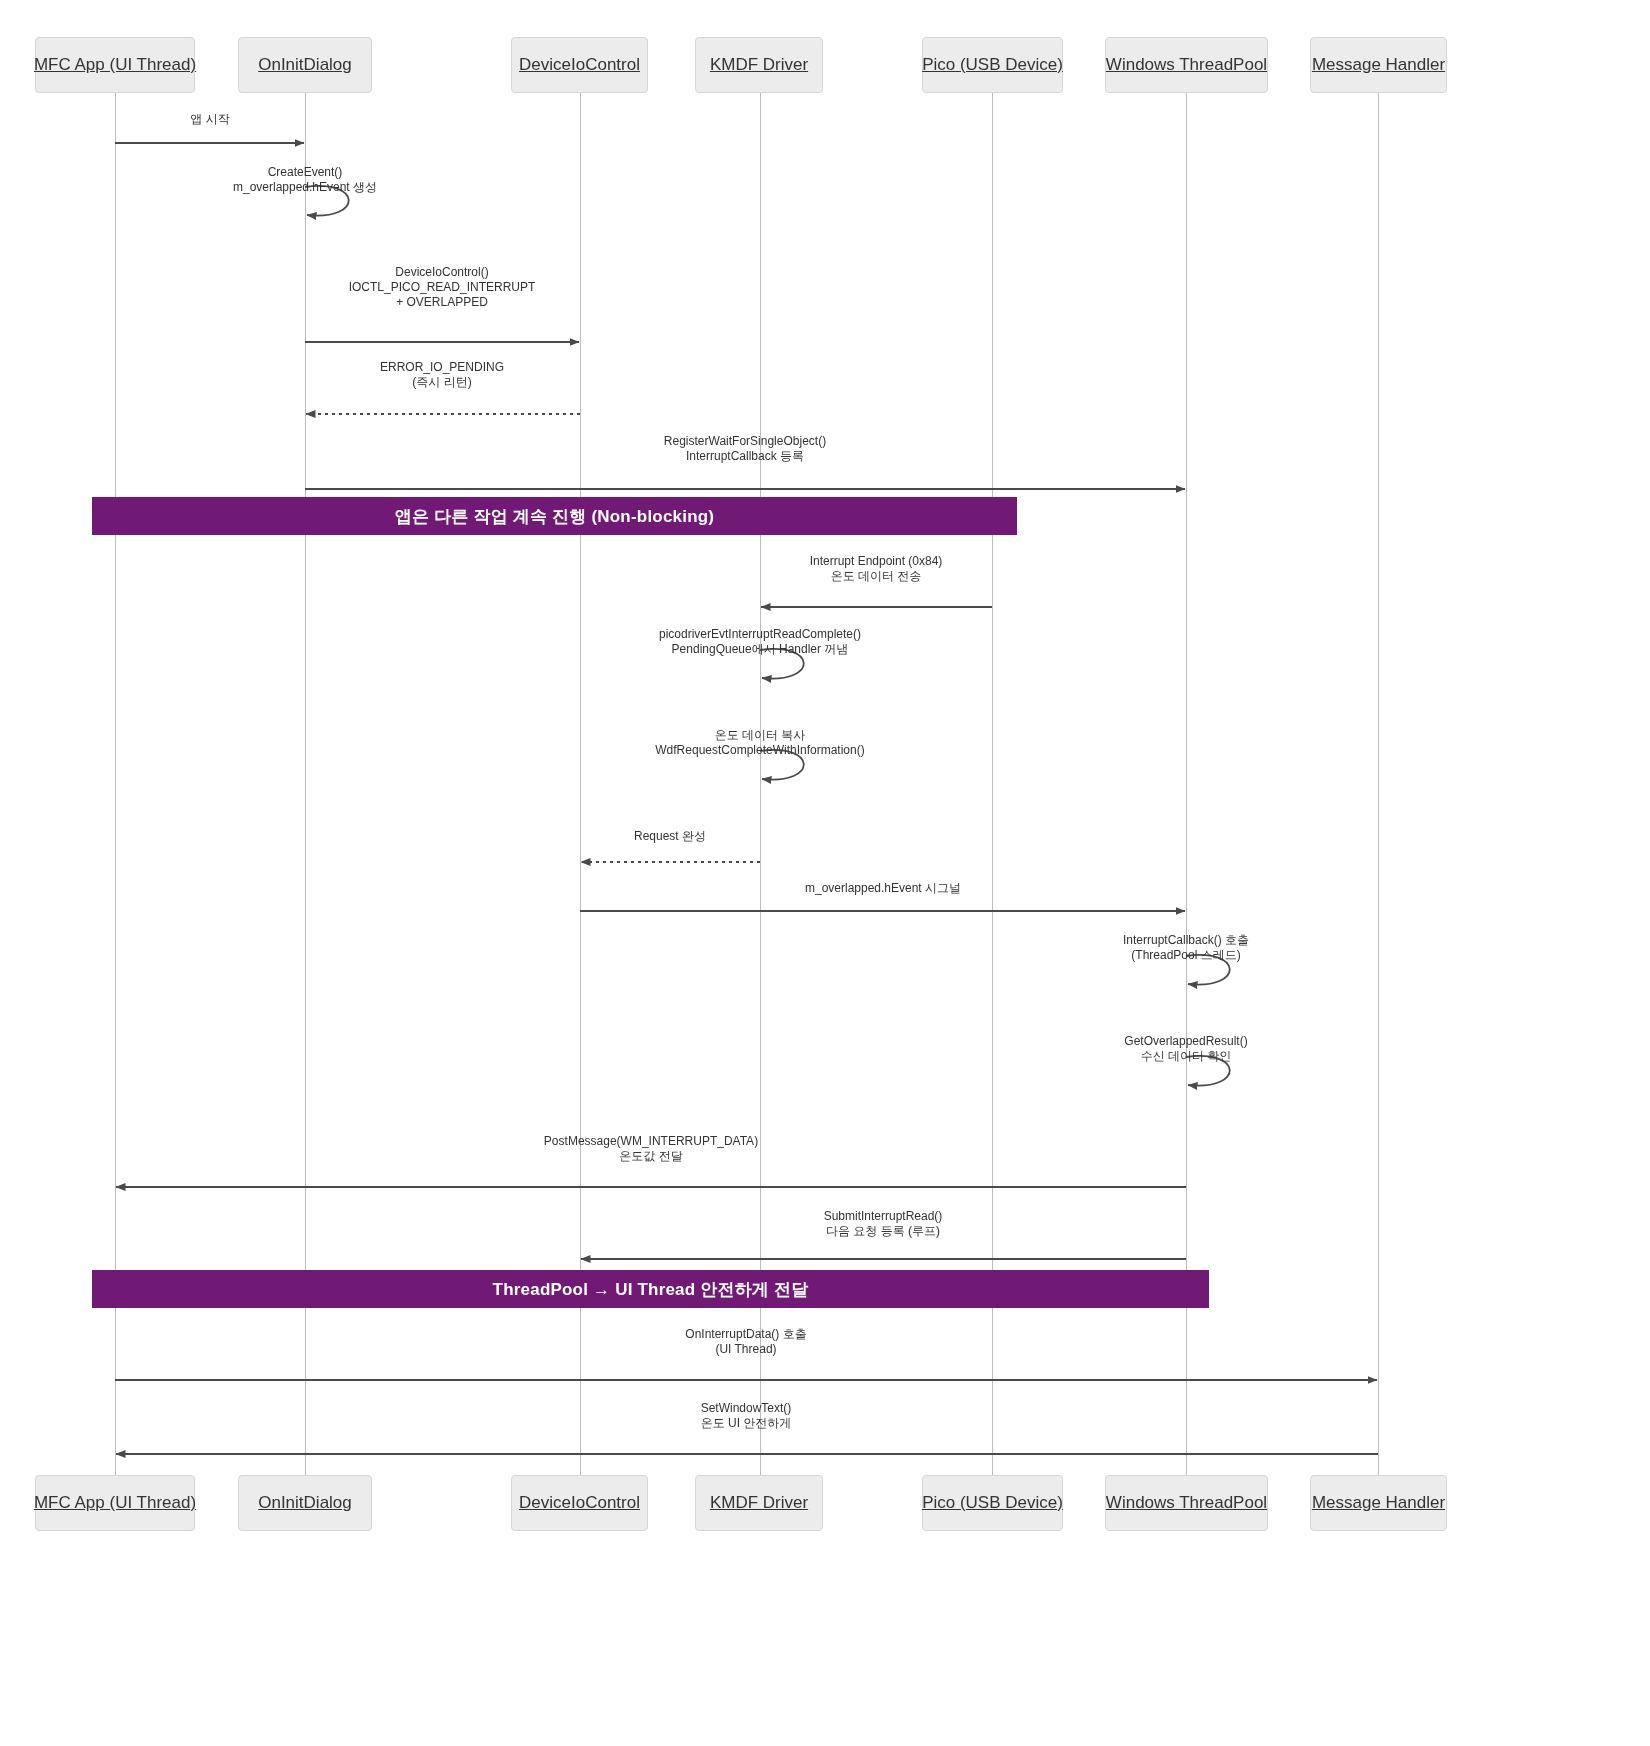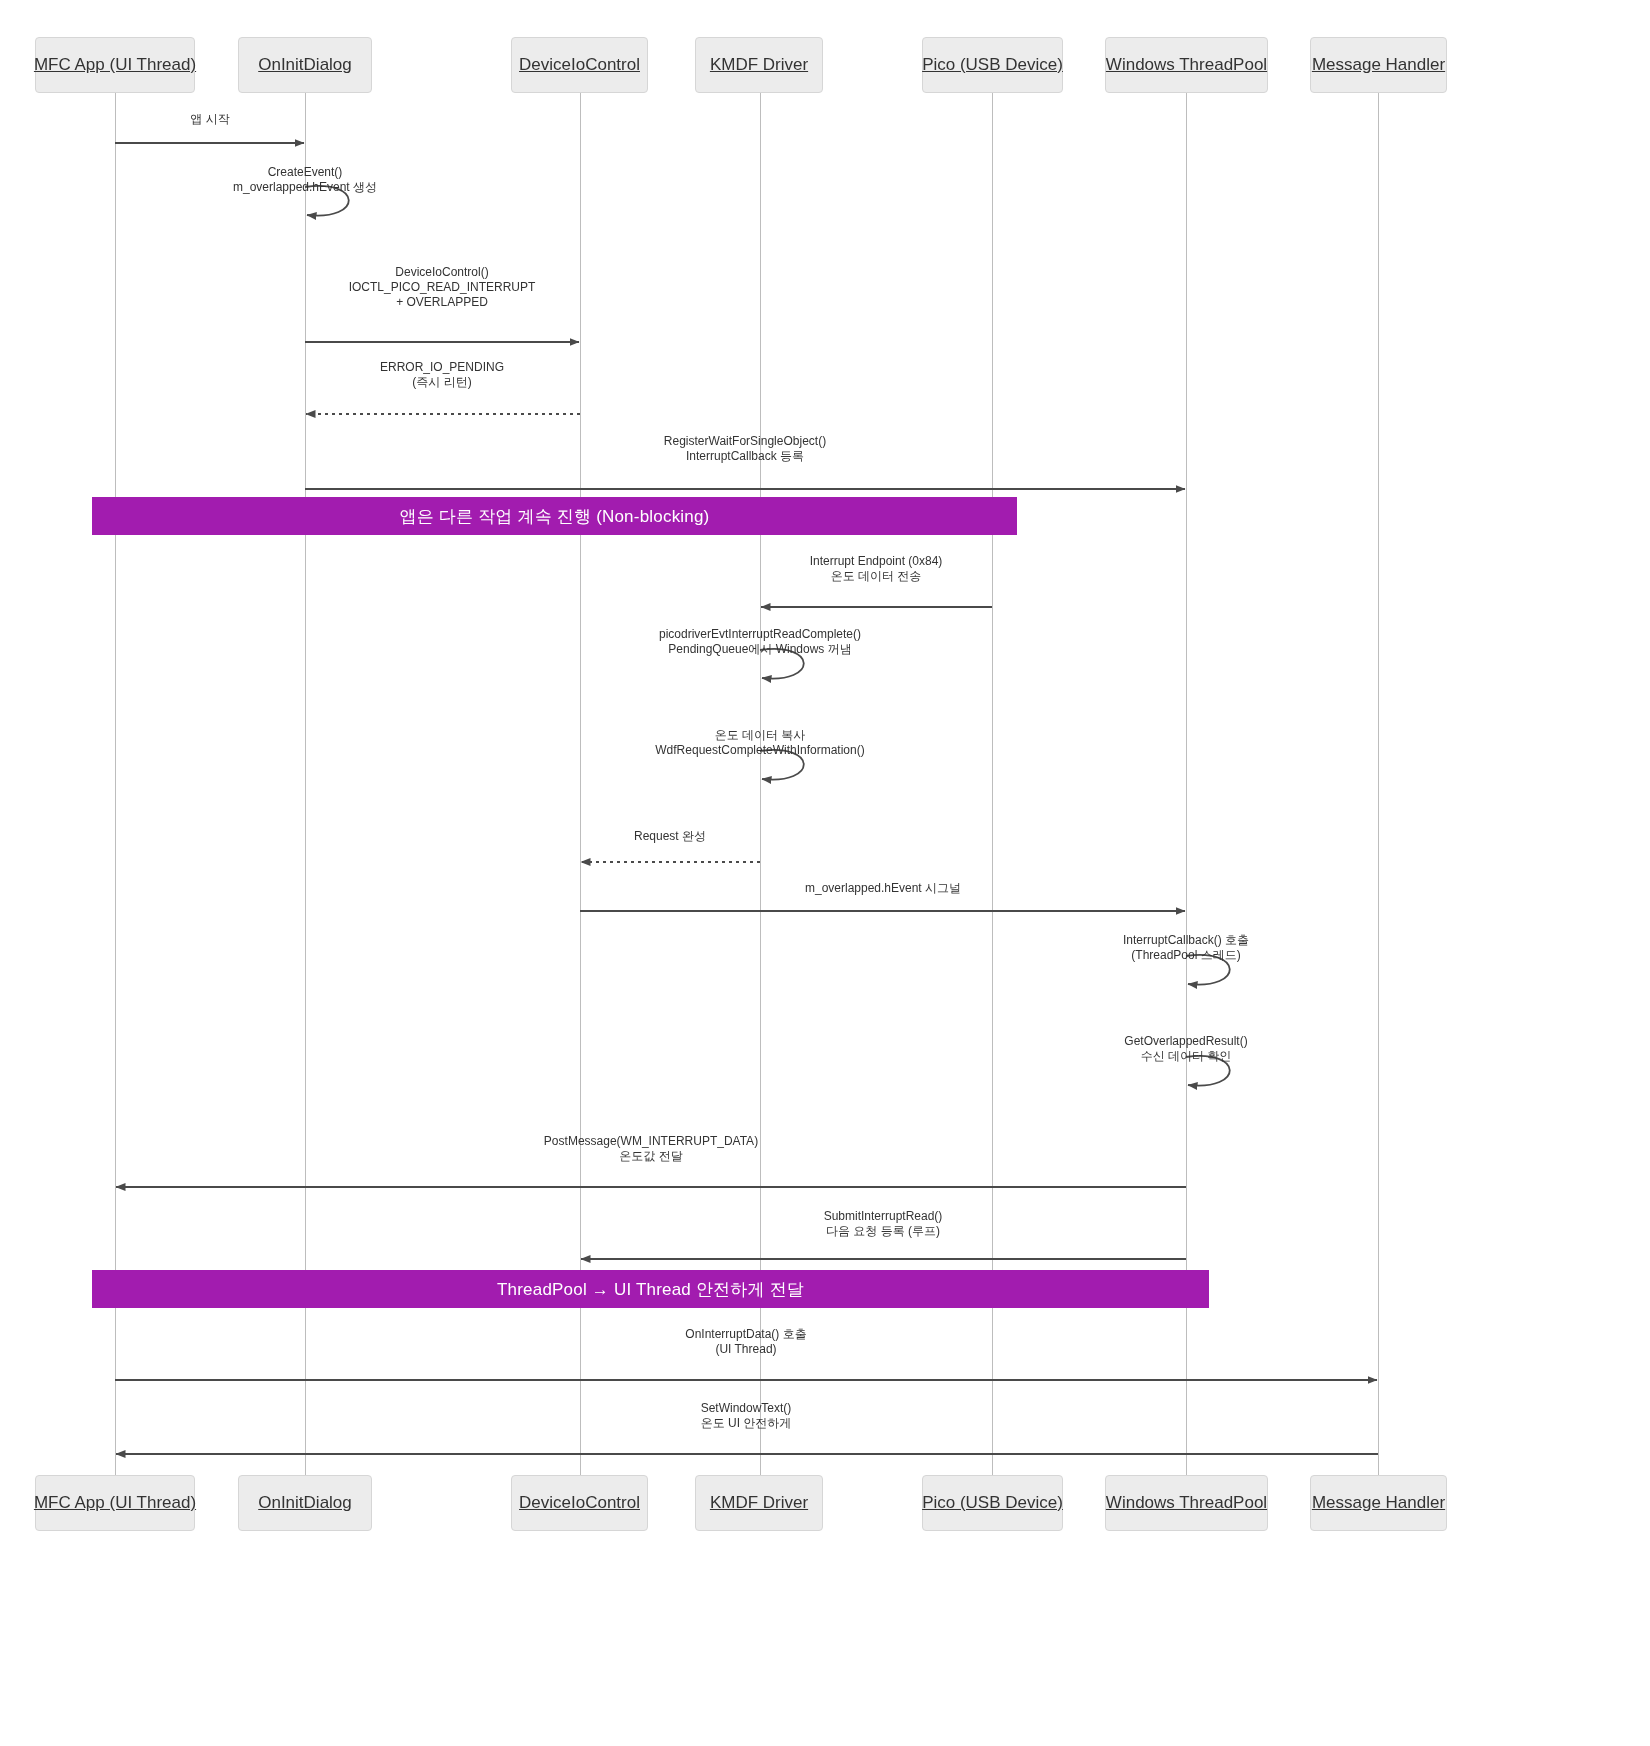--- a/index.html
+++ b/index.html
@@ -43,24 +43,24 @@
     position: absolute;
     font-size: 12px;
     color: #333333;
     text-align: center;
     line-height: 1.25;
     white-space: pre;
     transform: translateX(-50%);
   }
   .note-band {
     position: absolute;
-    background: #a21caf;
+    background: #701a75;
     color: #ffffff;
     font-size: 17px;
-    font-weight: normal;
+    font-weight: bold;
     display: flex;
     align-items: center;
     justify-content: center;
     box-sizing: border-box;
     letter-spacing: 0.2px;
   }
   .arrow-svg {
     position: absolute;
     left: 0;
     top: 0;
@@ -147,21 +147,21 @@
       </g>
   </svg>
 
   <div id="labels-layer">
       <div class="msg-label" style="left: 210px; top: 112px;"><div>앱 시작</div></div>
       <div class="msg-label" style="left: 305px; top: 165px;"><div>CreateEvent()</div><div>m_overlapped.hEvent 생성</div></div>
       <div class="msg-label" style="left: 442px; top: 265px;"><div>DeviceIoControl()</div><div>IOCTL_PICO_READ_INTERRUPT</div><div>+ OVERLAPPED</div></div>
       <div class="msg-label" style="left: 442px; top: 360px;"><div>ERROR_IO_PENDING</div><div>(즉시 리턴)</div></div>
       <div class="msg-label" style="left: 745px; top: 434px;"><div>RegisterWaitForSingleObject()</div><div>InterruptCallback 등록</div></div>
       <div class="msg-label" style="left: 876px; top: 554px;"><div>Interrupt Endpoint (0x84)</div><div>온도 데이터 전송</div></div>
-      <div class="msg-label" style="left: 760px; top: 627px;"><div>picodriverEvtInterruptReadComplete()</div><div>PendingQueue에서 Windows 꺼냄</div></div>
+      <div class="msg-label" style="left: 760px; top: 627px;"><div>picodriverEvtInterruptReadComplete()</div><div>PendingQueue에서 Handler 꺼냄</div></div>
       <div class="msg-label" style="left: 760px; top: 728px;"><div>온도 데이터 복사</div><div>WdfRequestCompleteWithInformation()</div></div>
       <div class="msg-label" style="left: 670px; top: 829px;"><div>Request 완성</div></div>
       <div class="msg-label" style="left: 883px; top: 881px;"><div>m_overlapped.hEvent 시그널</div></div>
       <div class="msg-label" style="left: 1186px; top: 933px;"><div>InterruptCallback() 호출</div><div>(ThreadPool 스레드)</div></div>
       <div class="msg-label" style="left: 1186px; top: 1034px;"><div>GetOverlappedResult()</div><div>수신 데이터 확인</div></div>
       <div class="msg-label" style="left: 651px; top: 1134px;"><div>PostMessage(WM_INTERRUPT_DATA)</div><div>온도값 전달</div></div>
       <div class="msg-label" style="left: 883px; top: 1209px;"><div>SubmitInterruptRead()</div><div>다음 요청 등록 (루프)</div></div>
       <div class="msg-label" style="left: 746px; top: 1327px;"><div>OnInterruptData() 호출</div><div>(UI Thread)</div></div>
       <div class="msg-label" style="left: 746px; top: 1401px;"><div>SetWindowText()</div><div>온도 UI 안전하게</div></div>
     </div>

